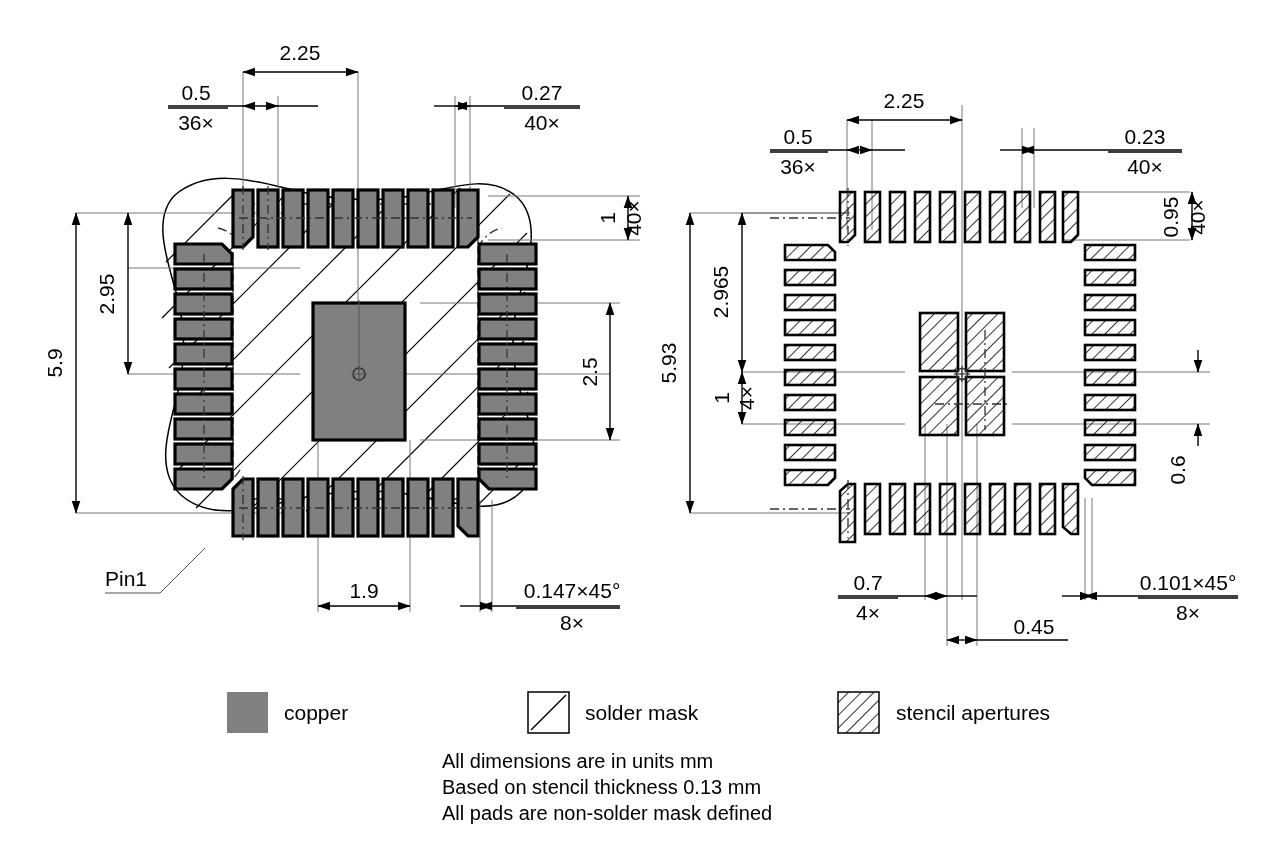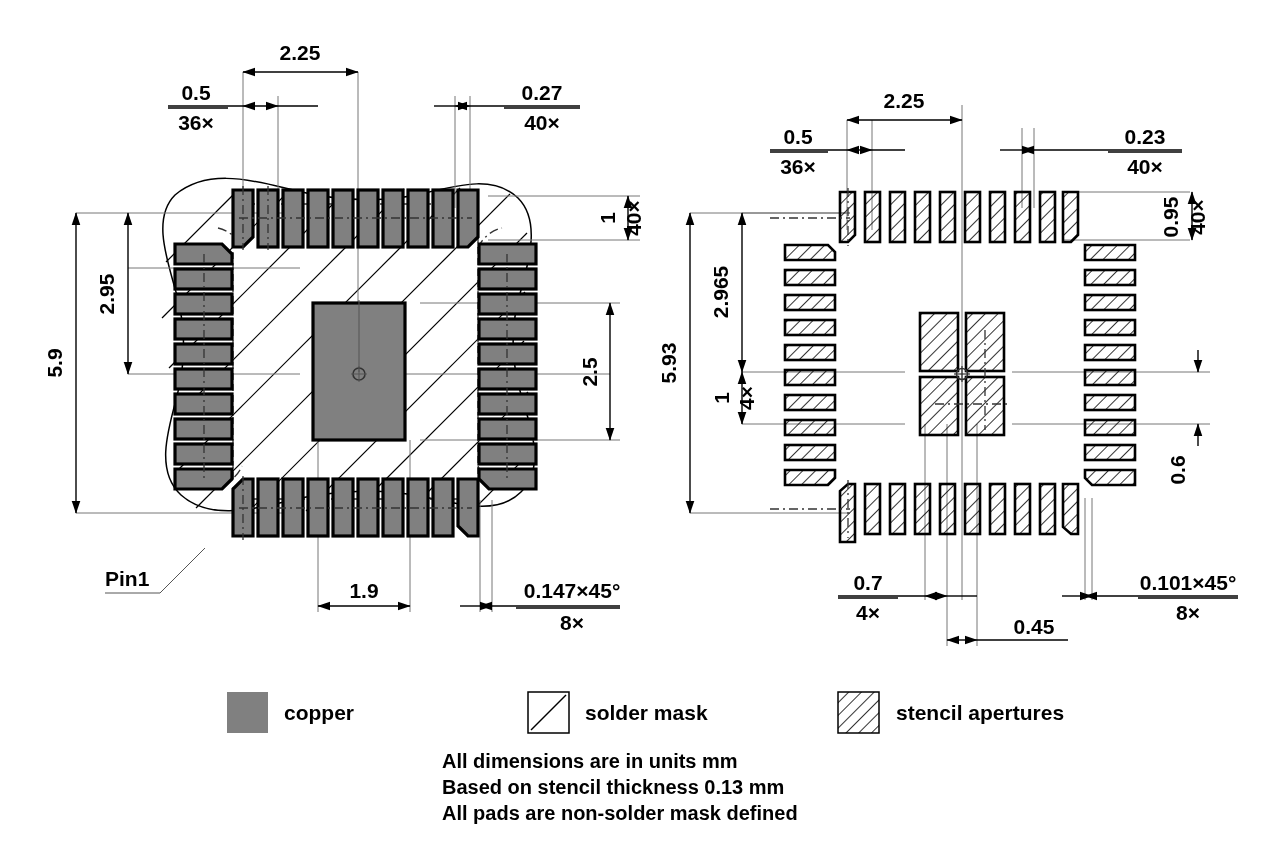--- a/index.html
+++ b/index.html
@@ -1,17 +1,17 @@
 <!DOCTYPE html>
 <html><head>
 <meta charset="utf-8">
 <style>
   html,body{margin:0;padding:0;background:#ffffff;}
   body{width:1280px;height:861px;font-family:"Liberation Sans",sans-serif;overflow:hidden;}
-  #stage{position:relative;width:1280px;height:861px;font-weight:bold;}
+  #stage{position:relative;width:1280px;height:861px;}
   svg{display:block;}
   text{font-family:"Liberation Sans",sans-serif;fill:#000;}
   .dimtxt{font-size:21px;}
   .legtxt{font-size:21px;}
   .notetxt{font-size:20px;}
   .thin{stroke:#555;stroke-width:1;fill:none;}
   .ext{stroke:#777;stroke-width:1;fill:none;}
   .dim{stroke:#000;stroke-width:1.4;fill:none;}
   .outline{stroke:#000;stroke-width:1.5;fill:none;}
   .hatchline{stroke:#000;stroke-width:1.2;fill:none;}

